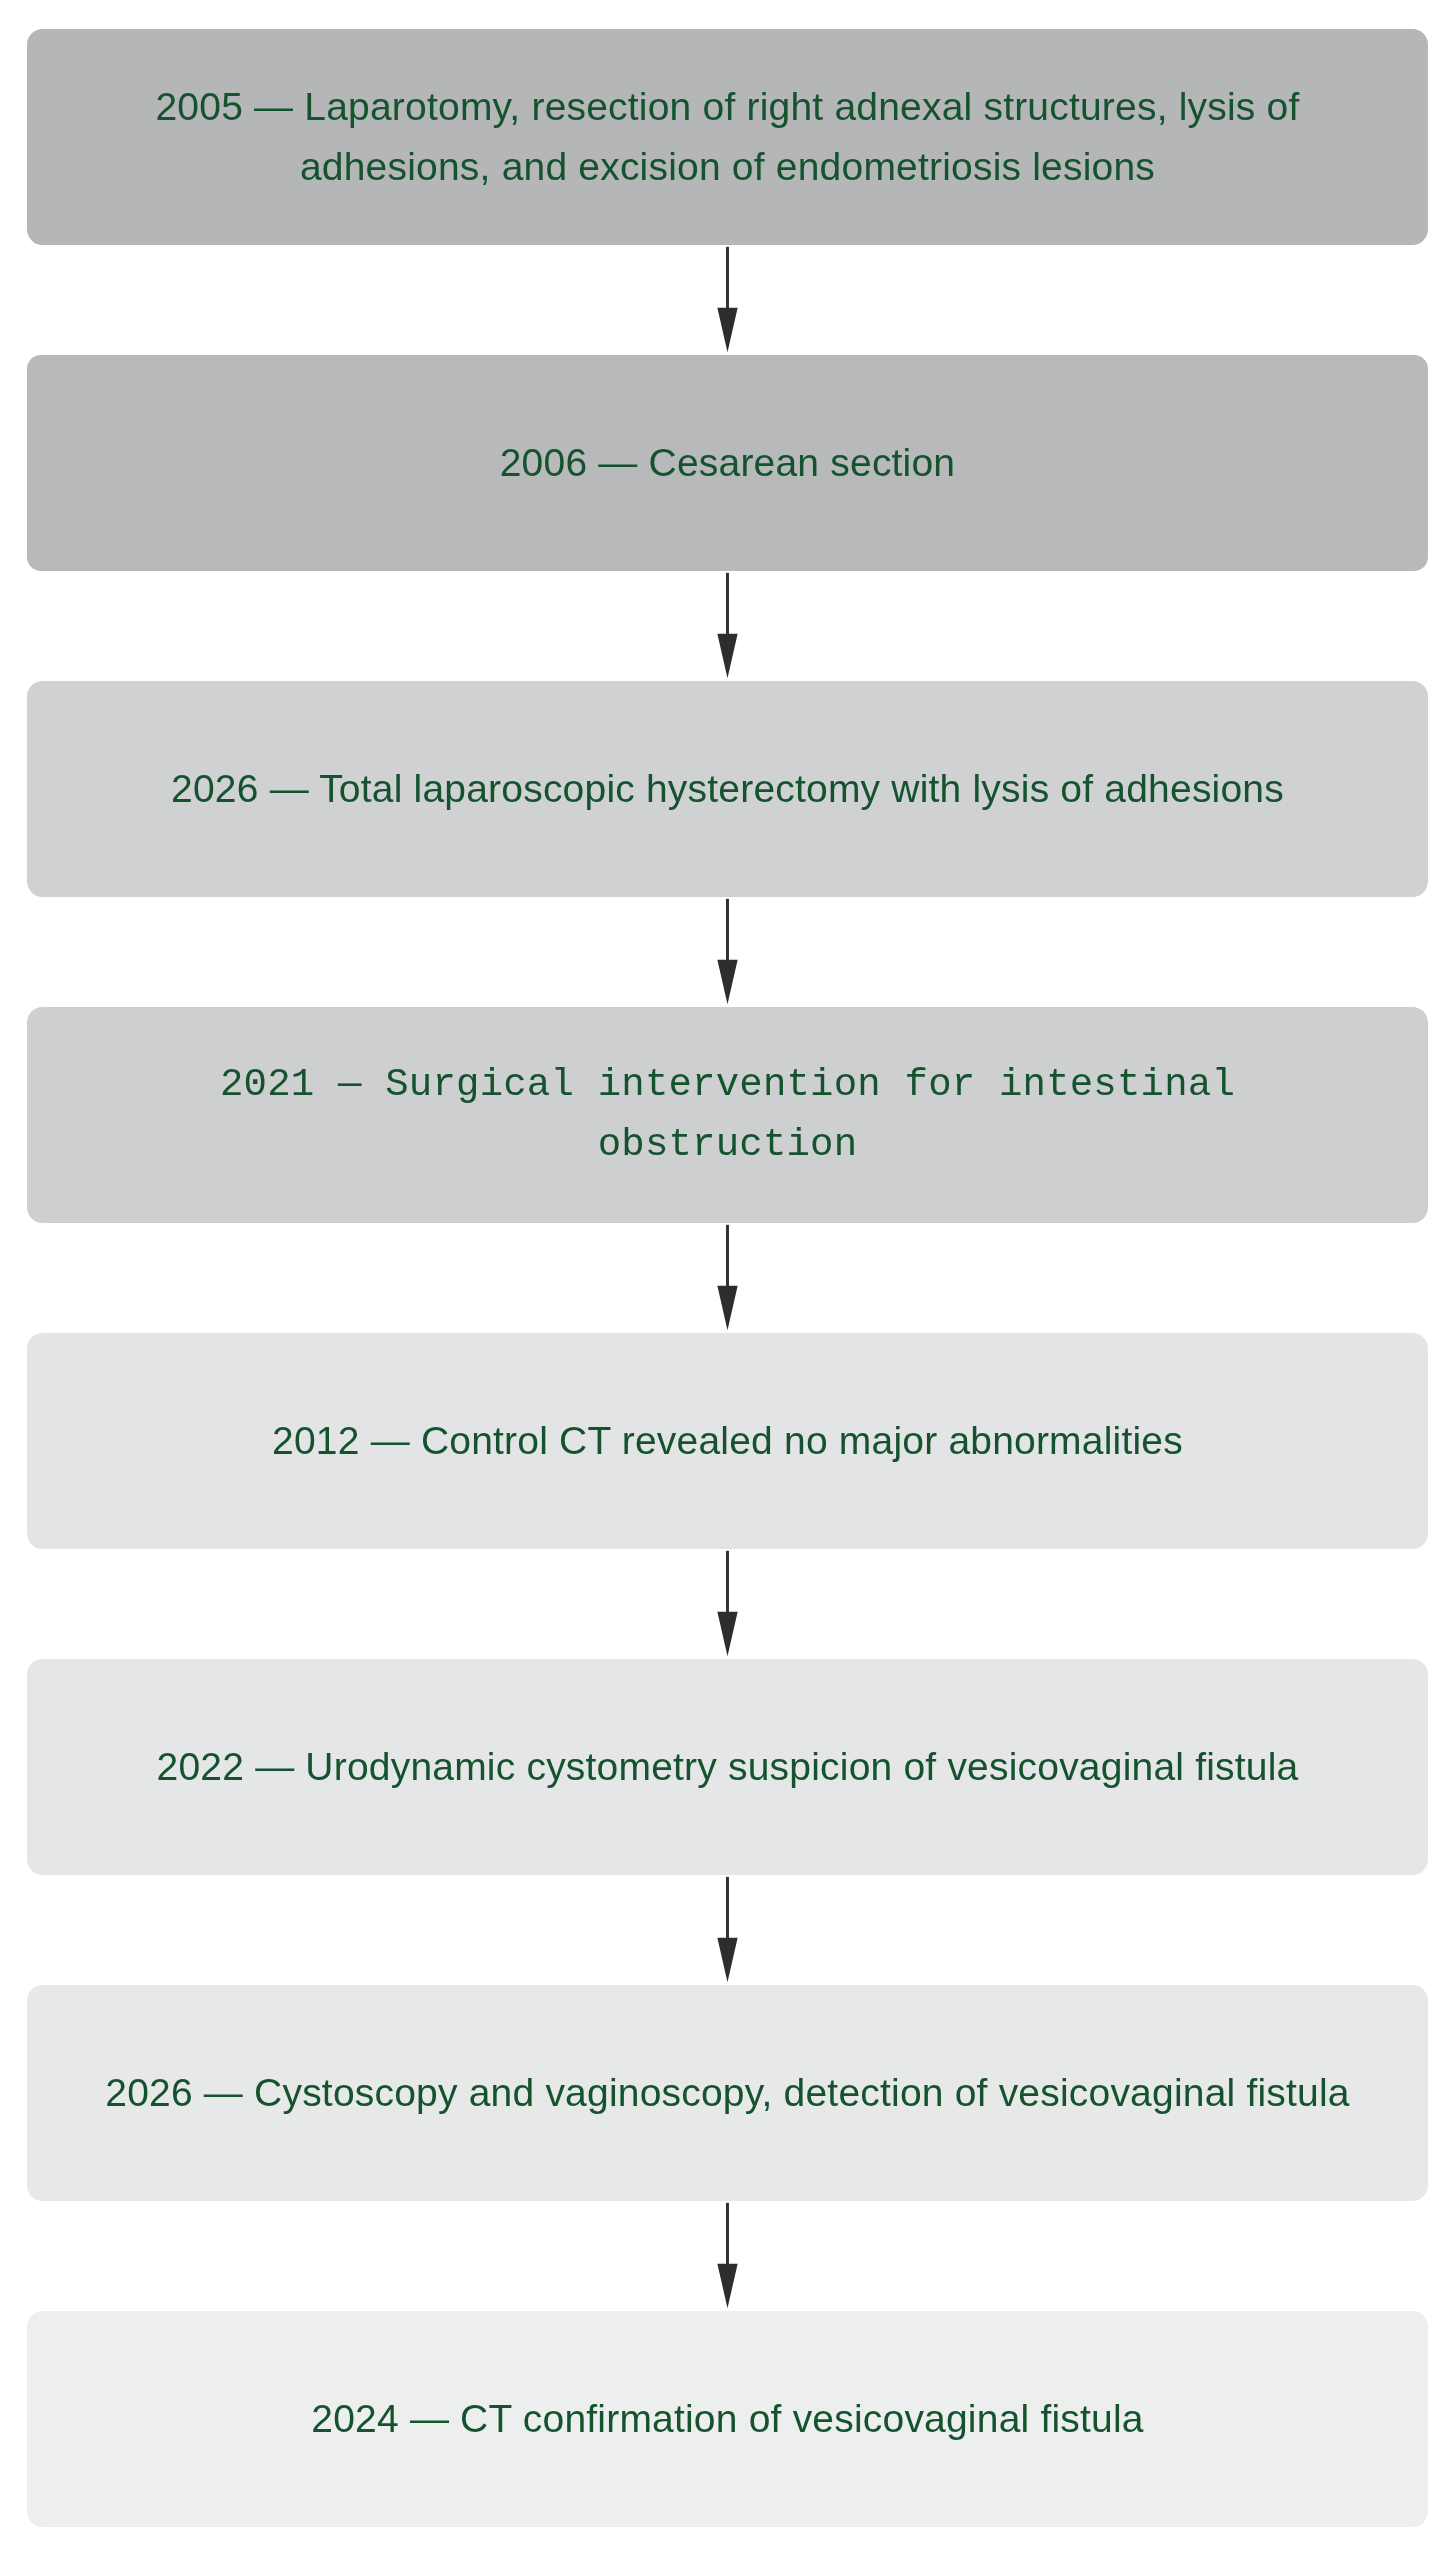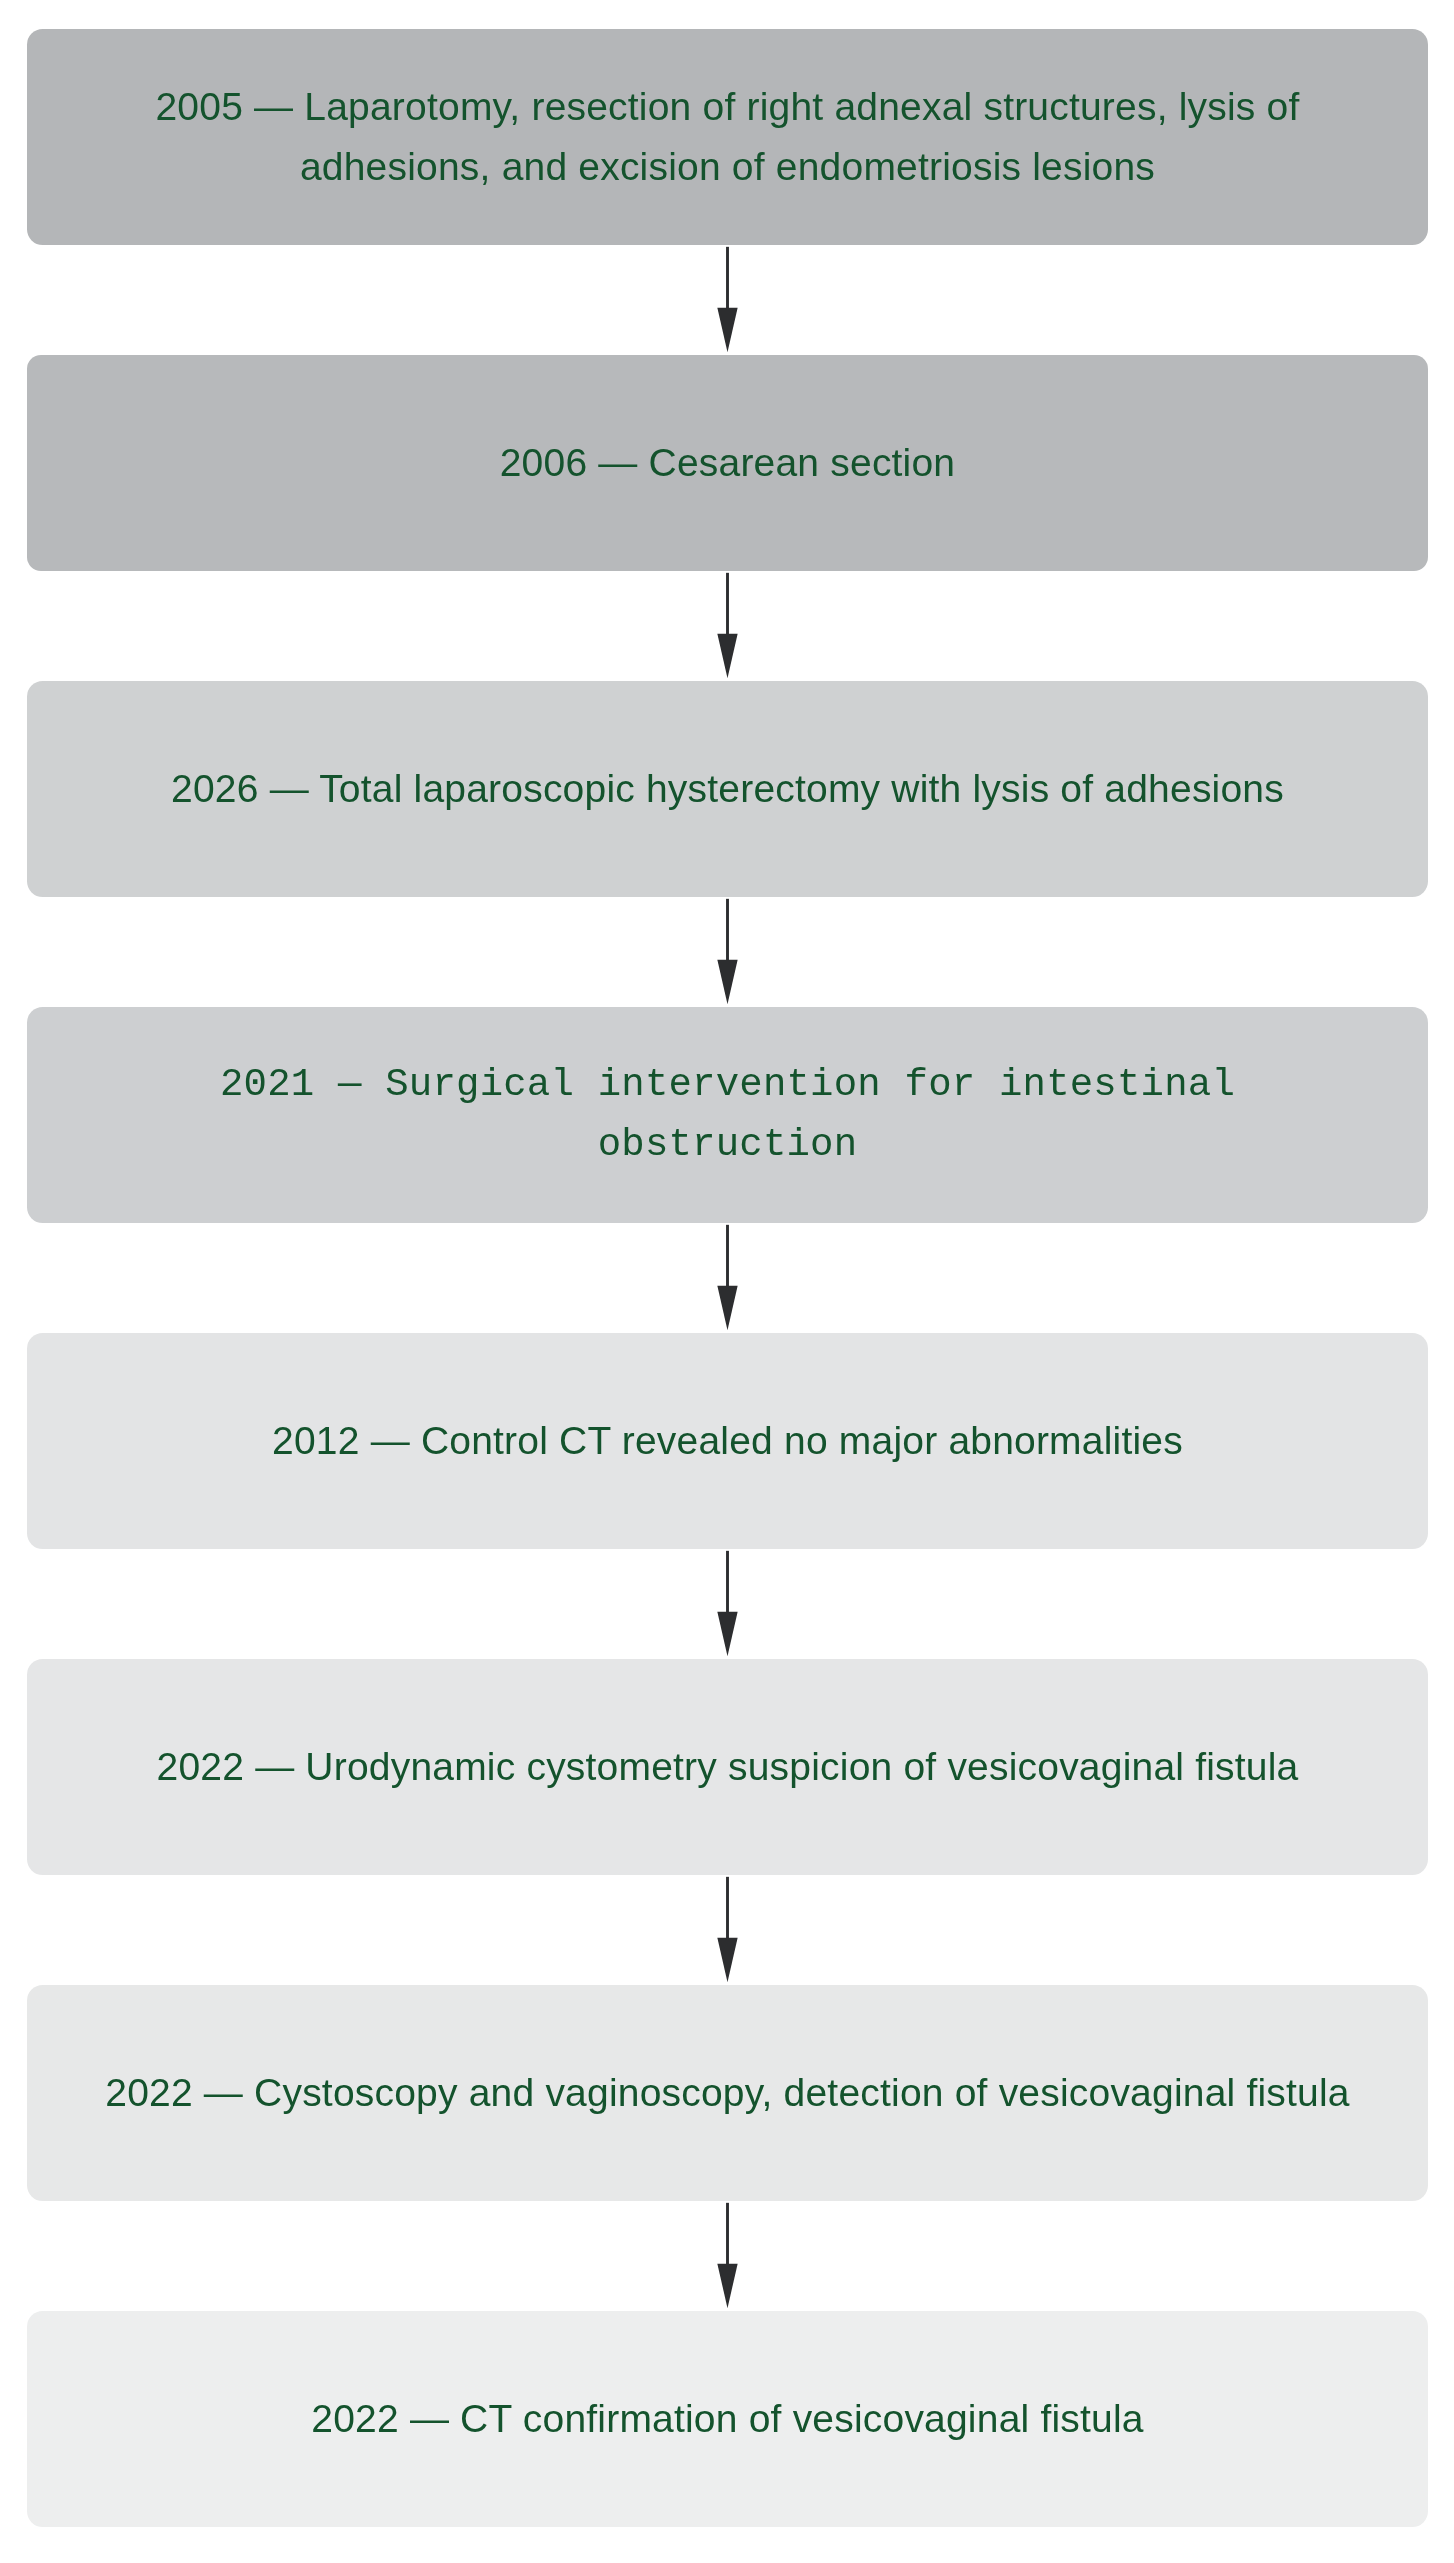--- a/index.html
+++ b/index.html
@@ -128,30 +128,30 @@
     <div class="arrow-wrap">
       <svg class="arrow-svg" viewBox="0 0 30 112" xmlns="http://www.w3.org/2000/svg">
         <line x1="15" y1="1" x2="15" y2="72" stroke-width="3" style="stroke: rgb(44, 45, 47);"></line>
         <polygon points="4.5,64 25.5,64 15,110" style="fill: rgb(44, 45, 47);"></polygon>
       </svg>
     </div>
   </section>
 
   <section class="step">
     <div class="box" style="background-color: rgb(231, 232, 232);">
-      <p>2022 — Cystoscopy and vaginoscopy, detection of vesicovaginal fistula</p>
+      <p>2026 — Cystoscopy and vaginoscopy, detection of vesicovaginal fistula</p>
     </div>
     <div class="arrow-wrap">
       <svg class="arrow-svg" viewBox="0 0 30 112" xmlns="http://www.w3.org/2000/svg">
         <line x1="15" y1="1" x2="15" y2="72" stroke-width="3" style="stroke: rgb(44, 45, 47);"></line>
         <polygon points="4.5,64 25.5,64 15,110" style="fill: rgb(44, 45, 47);"></polygon>
       </svg>
     </div>
   </section>
 
   <section class="step">
     <div class="box" style="background-color: rgb(237, 238, 238);">
-      <p>2022 — CT confirmation of vesicovaginal fistula</p>
+      <p>2024 — CT confirmation of vesicovaginal fistula</p>
     </div>
   </section>
 
 </div>
 
 
 </body></html>

